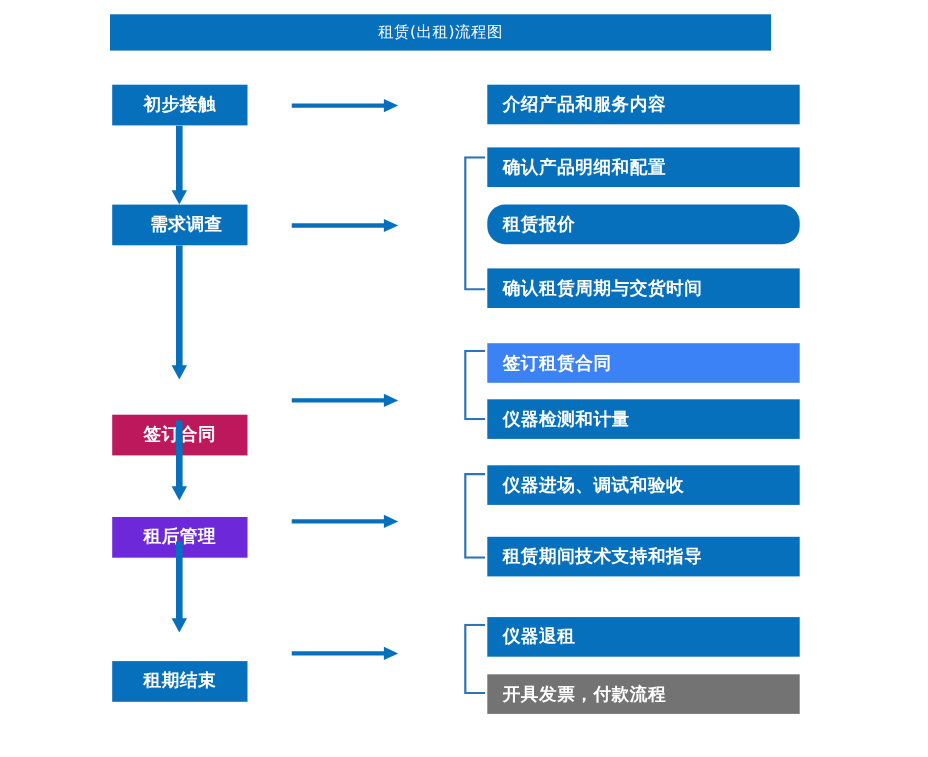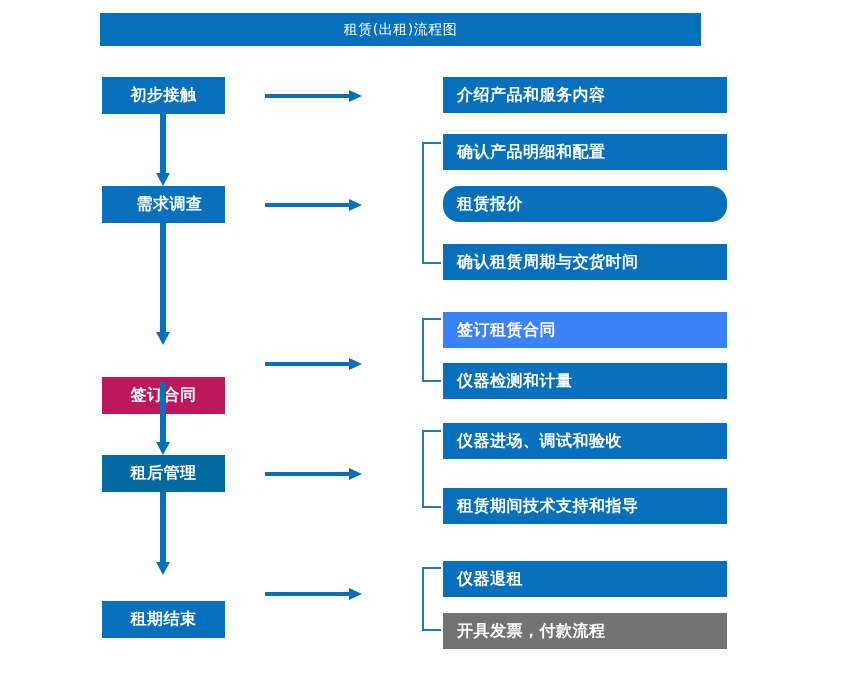--- a/index.html
+++ b/index.html
@@ -97,21 +97,21 @@
 <body>
 
 <div id="canvas">
 
   <div class="title-bar">租赁(出租)流程图</div>
 
   <div id="layers">
       <div class="stage-box" style="top: 77px; background: rgb(6, 112, 189);">初步接触</div>
       <div class="stage-box" style="top: 186px; background: rgb(6, 112, 189); padding-left: 12px;">需求调查</div>
       <div class="stage-box" style="top: 345px; background: #be185d; margin-top: 32px;">签订合同</div>
-      <div class="stage-box" style="top: 455px; background: #0369a1;">租后管理</div>
+      <div class="stage-box" style="top: 470px; background: #6d28d9;">租后管理</div>
       <div class="stage-box" style="top: 575px; background: rgb(6, 112, 189); margin-top: 26px;">租期结束</div>
       <div class="detail-box" style="top: 77px; background: rgb(6, 112, 189);">介绍产品和服务内容</div>
       <div class="detail-box" style="top: 134px; background: rgb(6, 112, 189);">确认产品明细和配置</div>
       <div class="detail-box" style="top: 186px; background: rgb(6, 112, 189); border-radius: 16px;">租赁报价</div>
       <div class="detail-box" style="top: 244px; background: rgb(6, 112, 189);">确认租赁周期与交货时间</div>
       <div class="detail-box" style="top: 312px; background: #3b82f6;">签订租赁合同</div>
       <div class="detail-box" style="top: 363px; background: rgb(6, 112, 189);">仪器检测和计量</div>
       <div class="detail-box" style="top: 423px; background: rgb(6, 112, 189);">仪器进场、调试和验收</div>
       <div class="detail-box" style="top: 488px; background: rgb(6, 112, 189);">租赁期间技术支持和指导</div>
       <div class="detail-box" style="top: 561px; background: rgb(6, 112, 189);">仪器退租</div>

